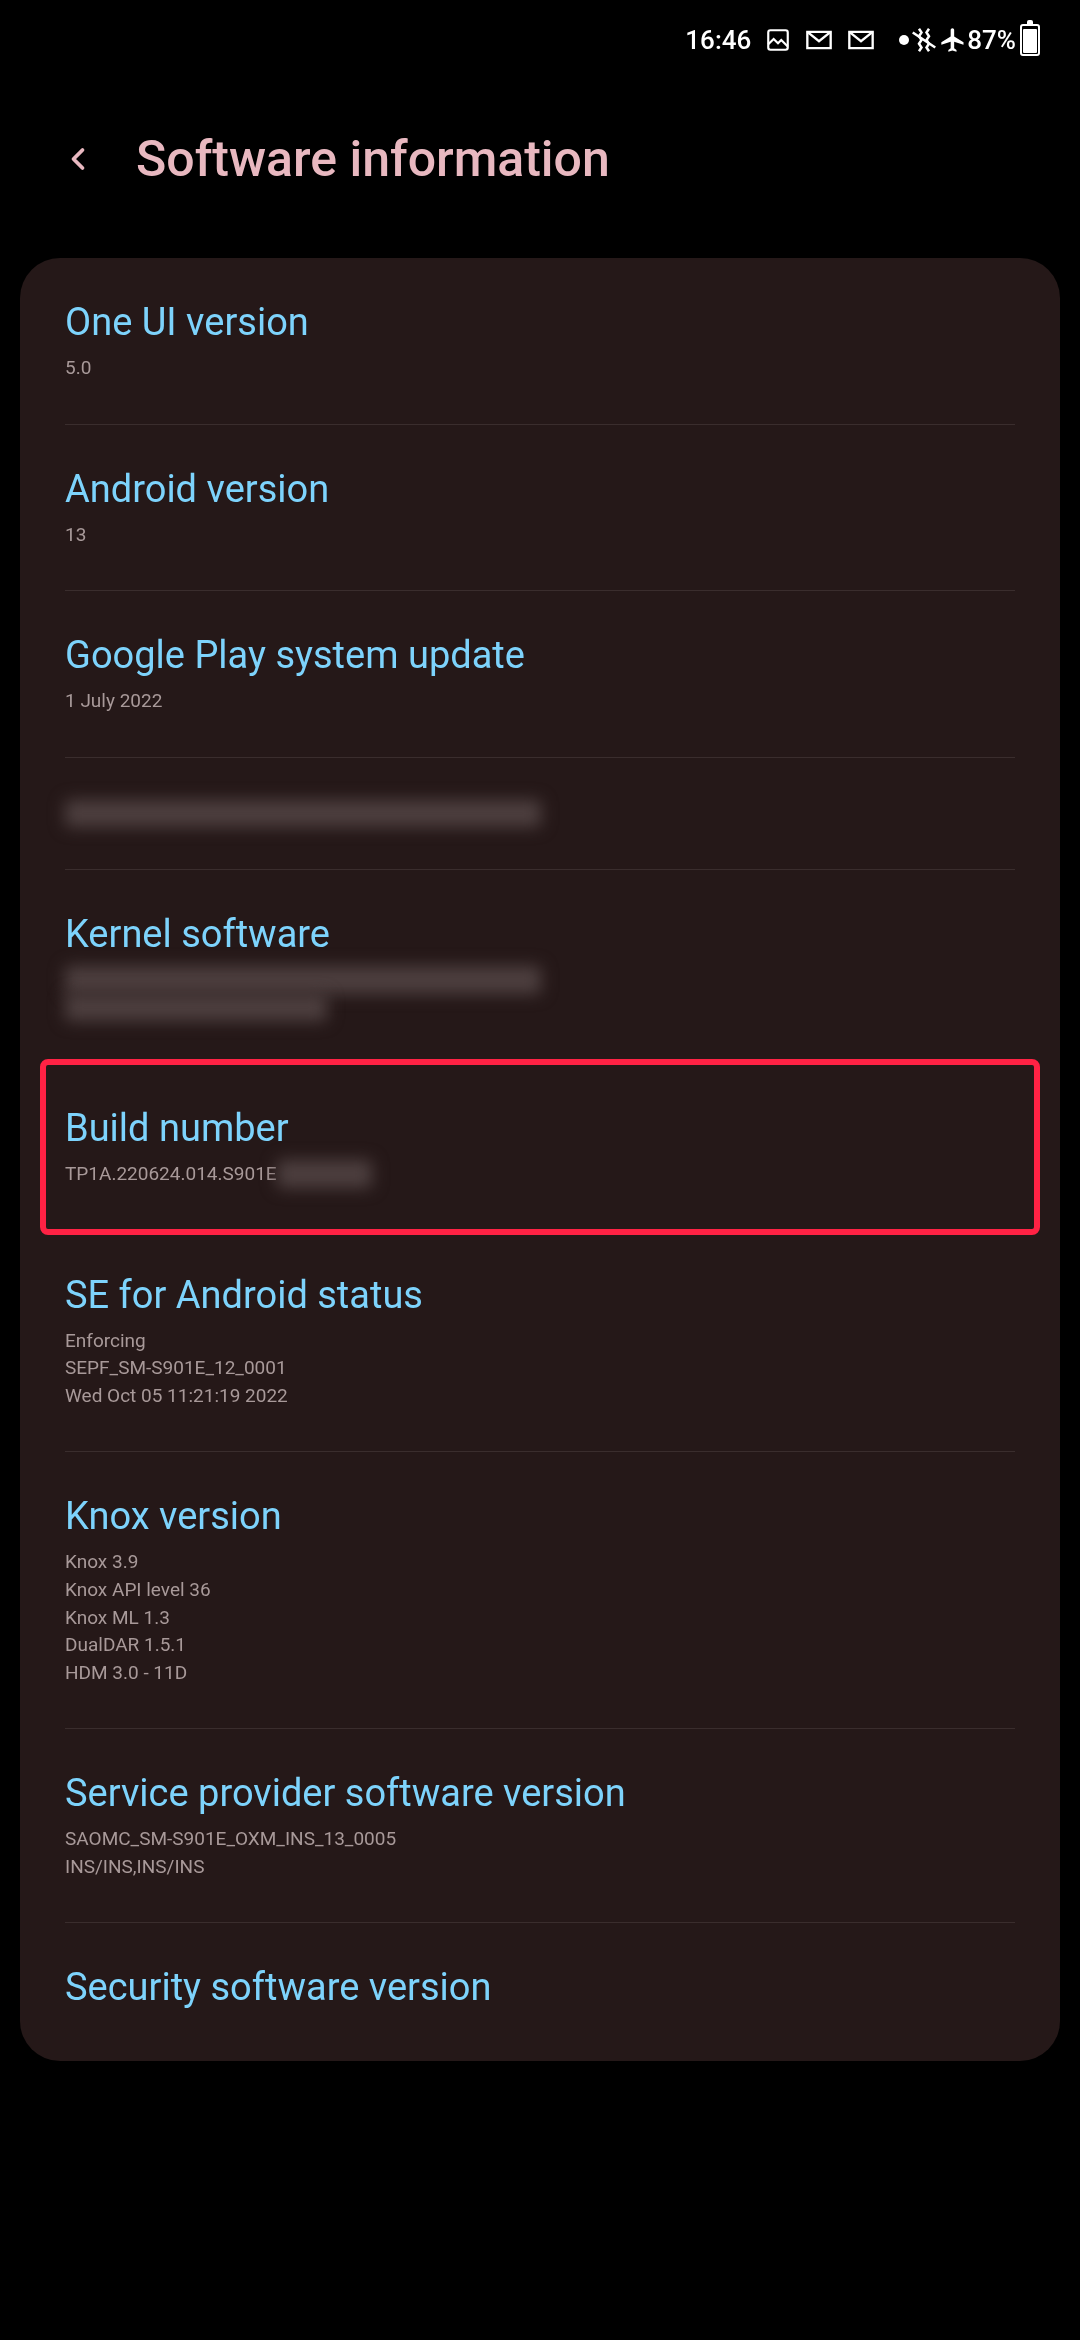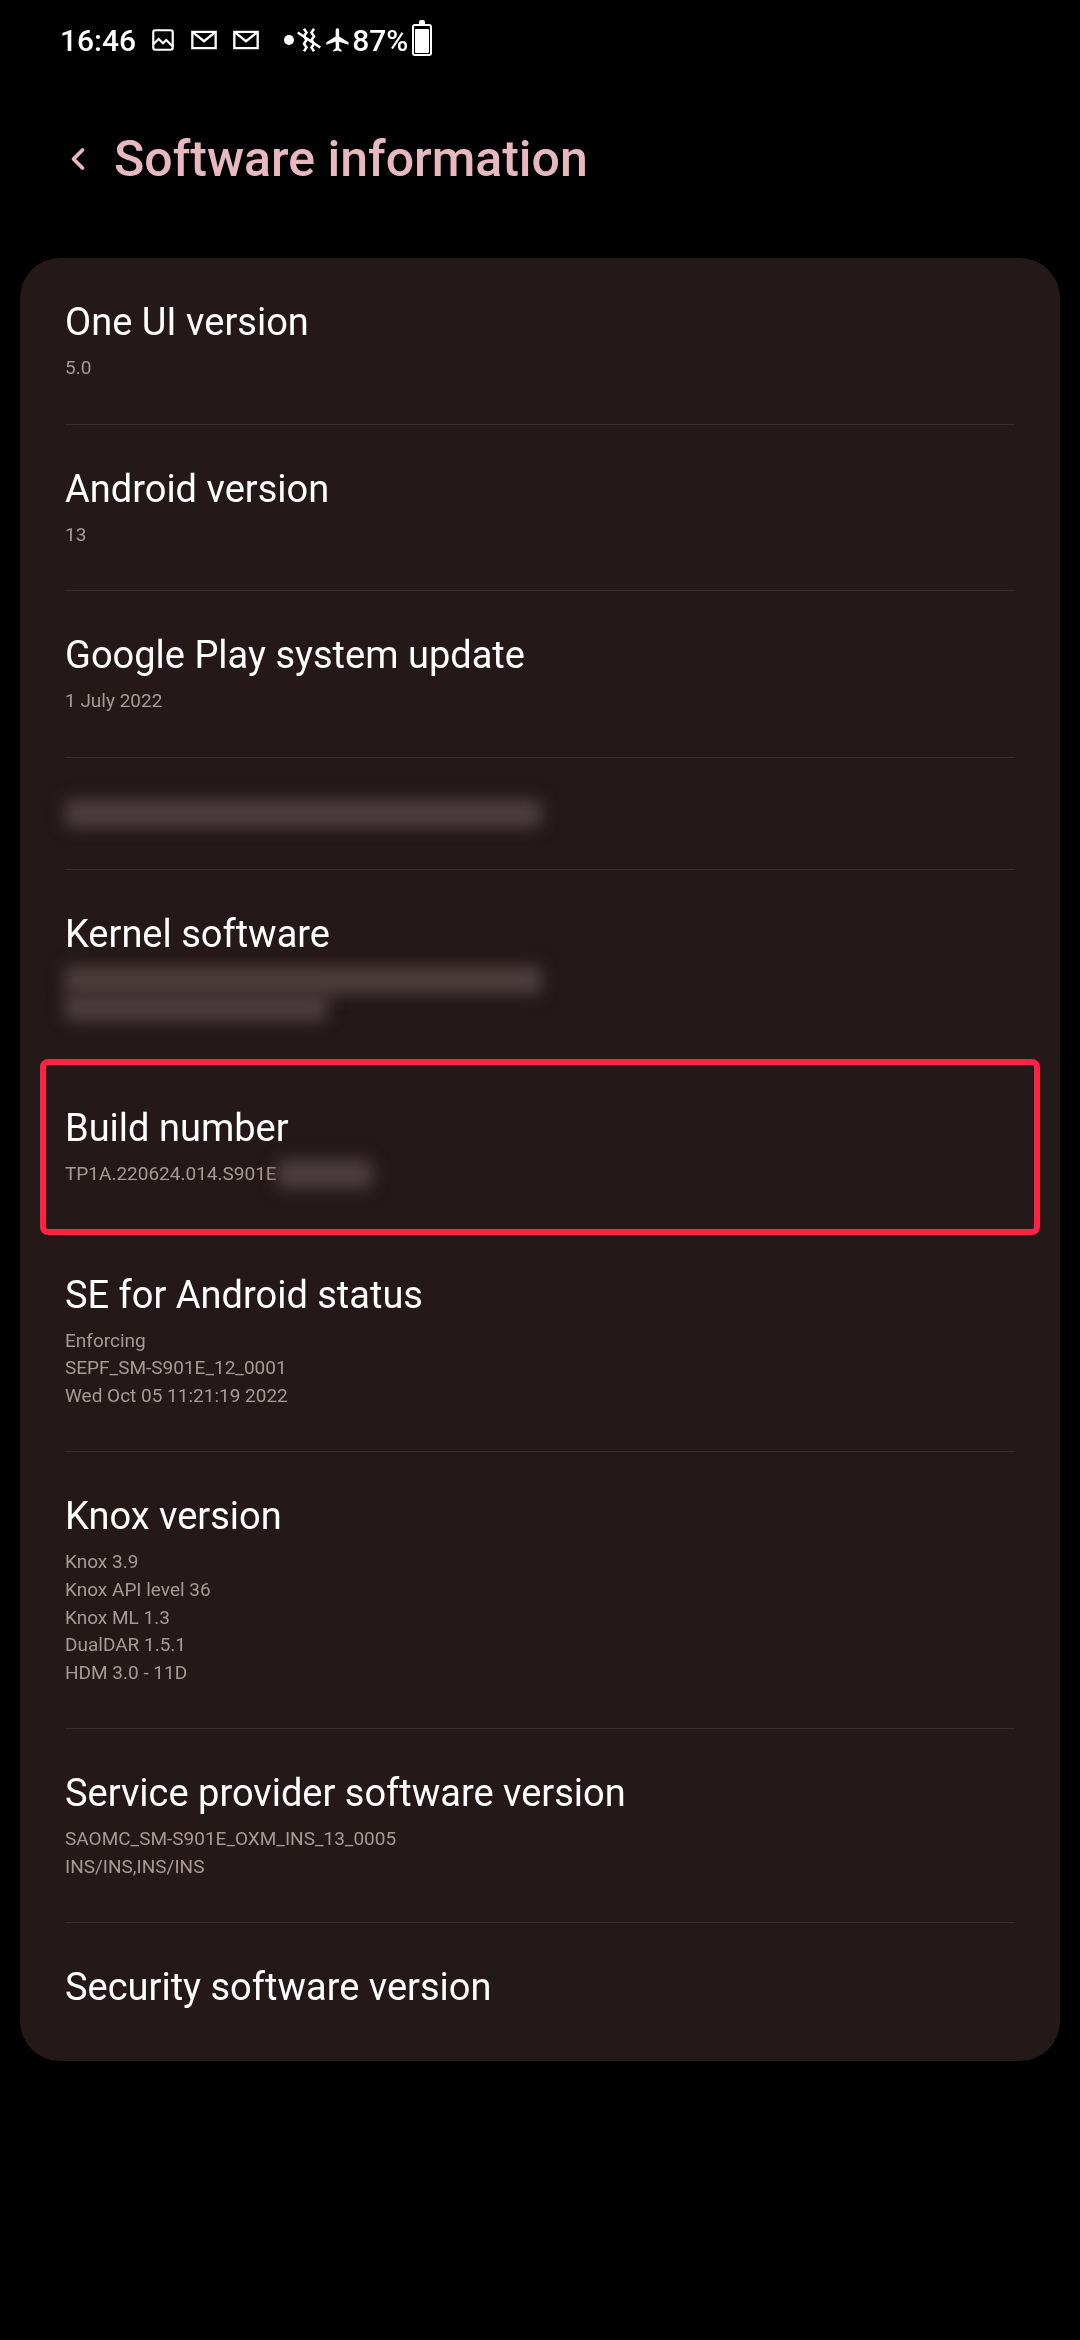--- a/index.html
+++ b/index.html
@@ -13,24 +13,24 @@
       width: 1080px;
       height: 2340px;
       background: #000000;
       color: #ffffff;
       overflow: hidden;
     }
     
     .status-bar {
       height: 80px;
       display: flex;
-      justify-content: flex-start;
+      justify-content: flex-end;
       align-items: center;
       padding: 0 40px 0 60px;
-      font-size: 30px;
+      font-size: 26px;
       font-weight: 500;
     }
     
     .status-left {
       display: flex;
       align-items: center;
       gap: 14px;
     }
     
     .status-right {
@@ -41,21 +41,21 @@
     .status-icon {
       display: inline-flex;
       align-items: center;
       justify-content: center;
     }
     
     .header {
       display: flex;
       align-items: center;
       padding: 50px 60px 70px 60px;
-      gap: 18px;
+      gap: 40px;
     }
     
     .back-arrow {
       width: 36px;
       height: 36px;
       cursor: pointer;
     }
     
     .header-title {
       font-size: 50px;
@@ -75,21 +75,21 @@
       border-bottom: 1px solid #3a2d2d;
     }
     
     .list-item:last-child {
       border-bottom: none;
     }
     
     .item-title {
       font-size: 38px;
       font-weight: 400;
-      color: #ffffff;
+      color: #7dd3fc;
       margin-bottom: 10px;
     }
     
     .item-value {
       font-size: 19px;
       color: #a89999;
       line-height: 1.45;
       white-space: pre-line;
     }
     

